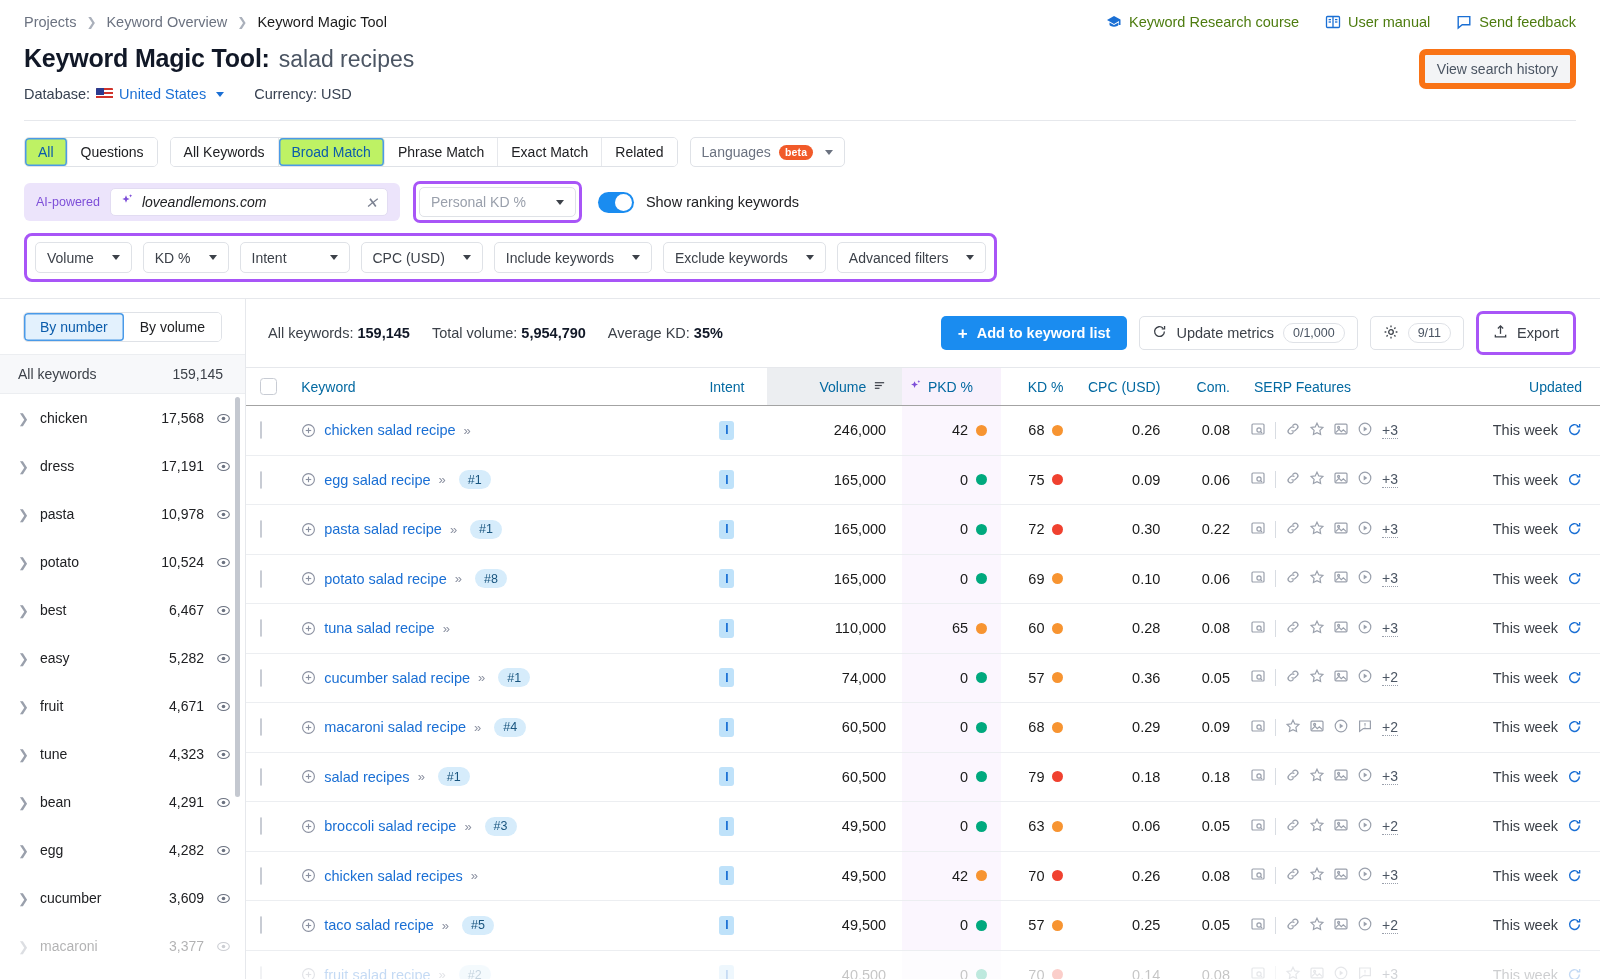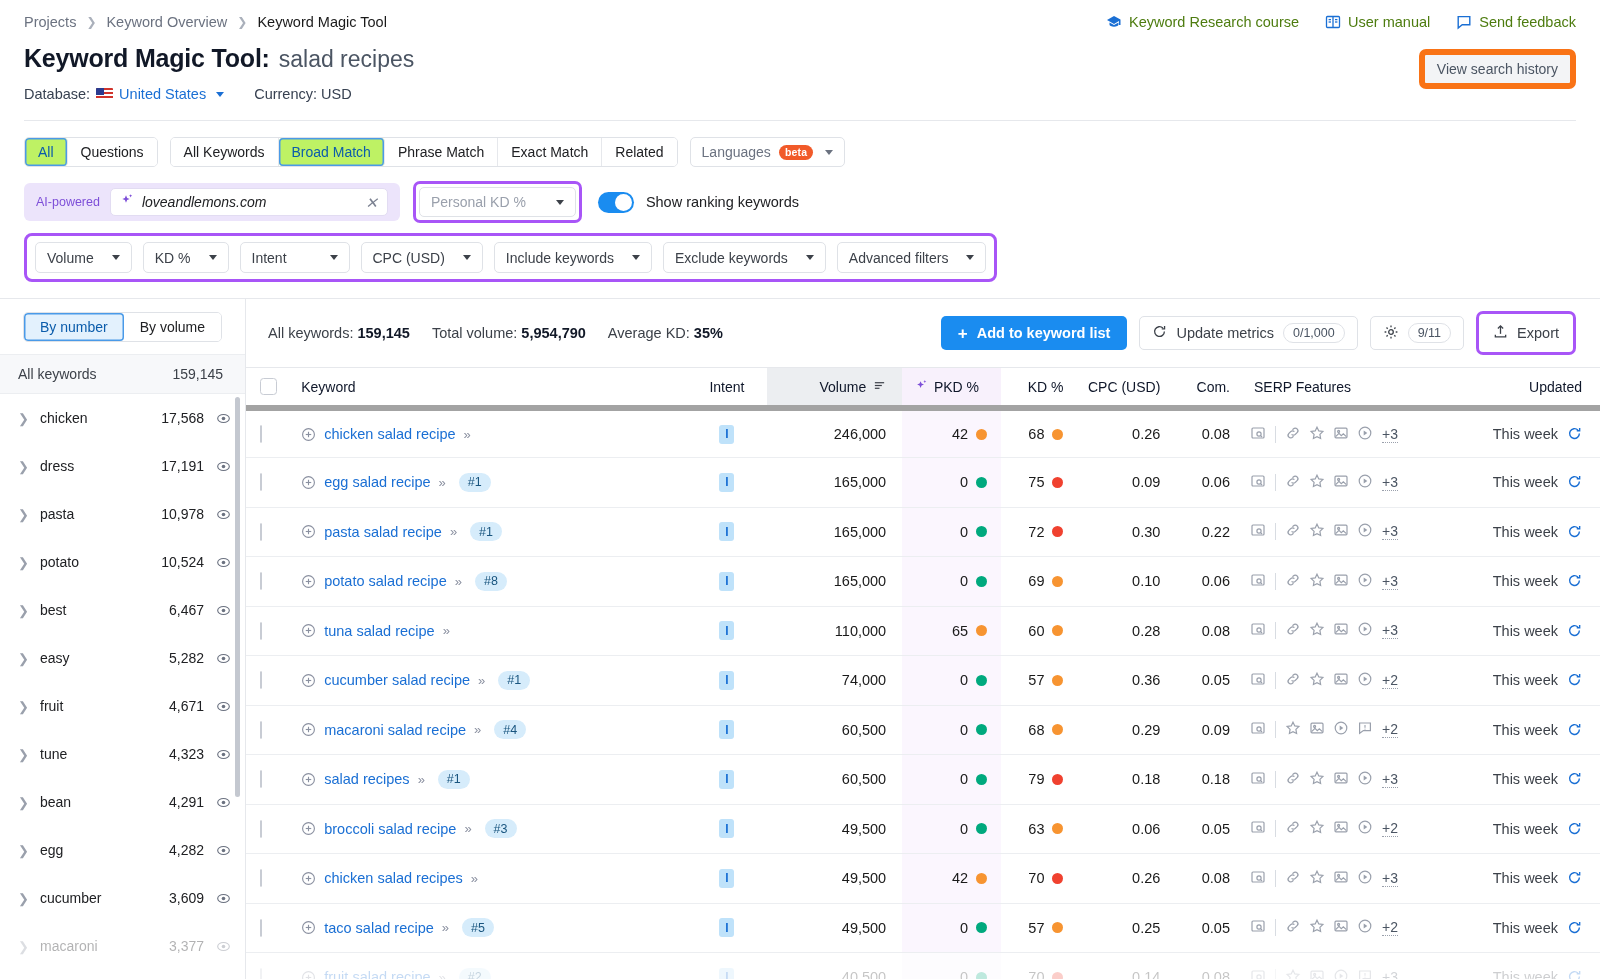--- a/index.html
+++ b/index.html
@@ -89,21 +89,21 @@
   .tb-stats { font-size:14.5px; color:#3c4149; display:flex; gap:22px;}
   .tb-stats b { color:#111827; }
   .tb-right { margin-left:auto; display:flex; align-items:center; gap:12px;}
   .btn-blue { background:#1a8cf0; color:#fff; border:none; border-radius:5px; height:34px; padding:0 17px; font-size:14.5px; font-weight:bold; display:flex;align-items:center;gap:9px; cursor:pointer;}
   .btn-grey { background:#fff; border:1px solid #dfe2e7; border-radius:5px; height:34px; padding:0 12px; font-size:14.5px; color:#3c4149; display:flex;align-items:center;gap:9px; cursor:pointer;}
   .pill { border:1px solid #dfe2e7; border-radius:11px; font-size:12.5px; color:#4b5563; padding:2px 9px;}
   .exp-hl { border:3px solid #a855f7; border-radius:7px; padding:2px; }
 
   
   .tbl { width:100%; border-collapse:collapse; table-layout:fixed; font-size:14.5px;}
-  .tbl th { font-weight:normal; color:#0f172a; font-size:14px; padding:10px 0; border-top:1px solid #e6e8ec; border-bottom:6px solid #a3a3a3; background:#fff; height:38px;}
+  .tbl th { font-weight:normal; color:#0369a1; font-size:14px; padding:10px 0; border-top:1px solid #e6e8ec; border-bottom:1px solid #a3a3a3; background:#fff; height:38px;}
   .tbl td { padding:0; height:49.5px; border-bottom:1px solid #eceef1; }
   .col-chk{width:42px;} .col-kw{width:350px;} .col-int{width:72px;} .col-vol{width:120px;}
   .col-pkd{width:88px;} .col-kd{width:68px;} .col-cpc{width:88px;} .col-com{width:62px;}
   .col-serp{width:190px;} .col-upd{width:125px;}
   th.col-vol { background:#eceef1; }
   th.col-pkd { background:#f8f1fc; }
   td.pkdcell { background:#fbf6fe; }
   .th-in { display:flex; align-items:center; }
   .th-l { padding-left:16px; }
   .th-r { justify-content:flex-end; padding-right:16px; }
@@ -507,21 +507,21 @@
                   <div class="th-in th-r" style="gap:7px">
                     <span>Volume</span>
                     <span><svg width="13" height="13" viewBox="0 0 14 14" stroke="#3c4149" stroke-width="1.3">
                         <line x1="2" y1="4" x2="12" y2="4"></line>
                         <line x1="2" y1="7" x2="9.5" y2="7"></line>
                         <line x1="2" y1="10" x2="7" y2="10"></line>
                       </svg></span>
                   </div>
                 </th>
               <th class="col-pkd">
-                  <div class="th-in th-r" style="padding-right:22px;gap:6px">
+                  <div class="th-in th-r" style="padding-right:28px;gap:6px">
                     <span><svg width="13" height="13" viewBox="0 0 14 14" fill="#7d4ed8">
                         <path d="M6 2.3l1.1 2.6L9.7 6 7.1 7.1 6 9.7 4.9 7.1 2.3 6l2.6-1.1L6 2.3z"></path>
                         <path d="M10.6 1.2l.5 1.1 1.1.5-1.1.5-.5 1.1-.5-1.1L9 2.8l1.1-.5.5-1.1z"></path>
                       </svg></span>
                     <span>PKD %</span>
                   </div>
                 </th>
               <th>
                   <div class="th-in th-r" style="padding-right:14px">
                     <span>KD %</span>

